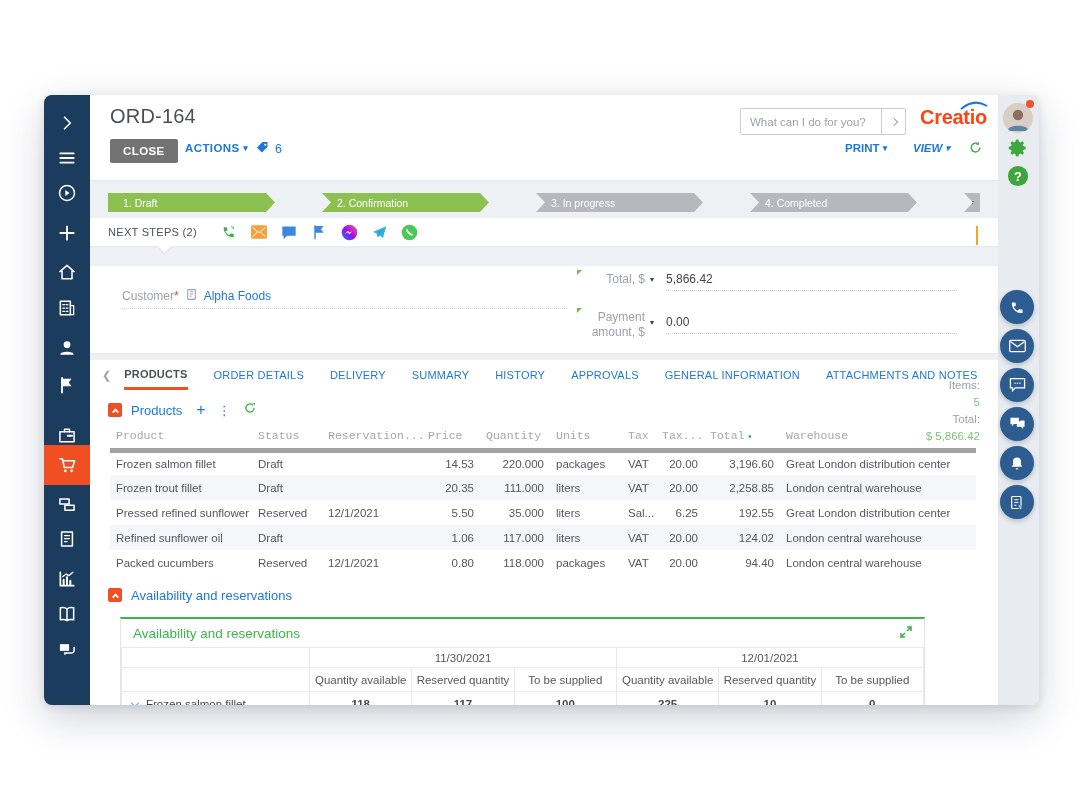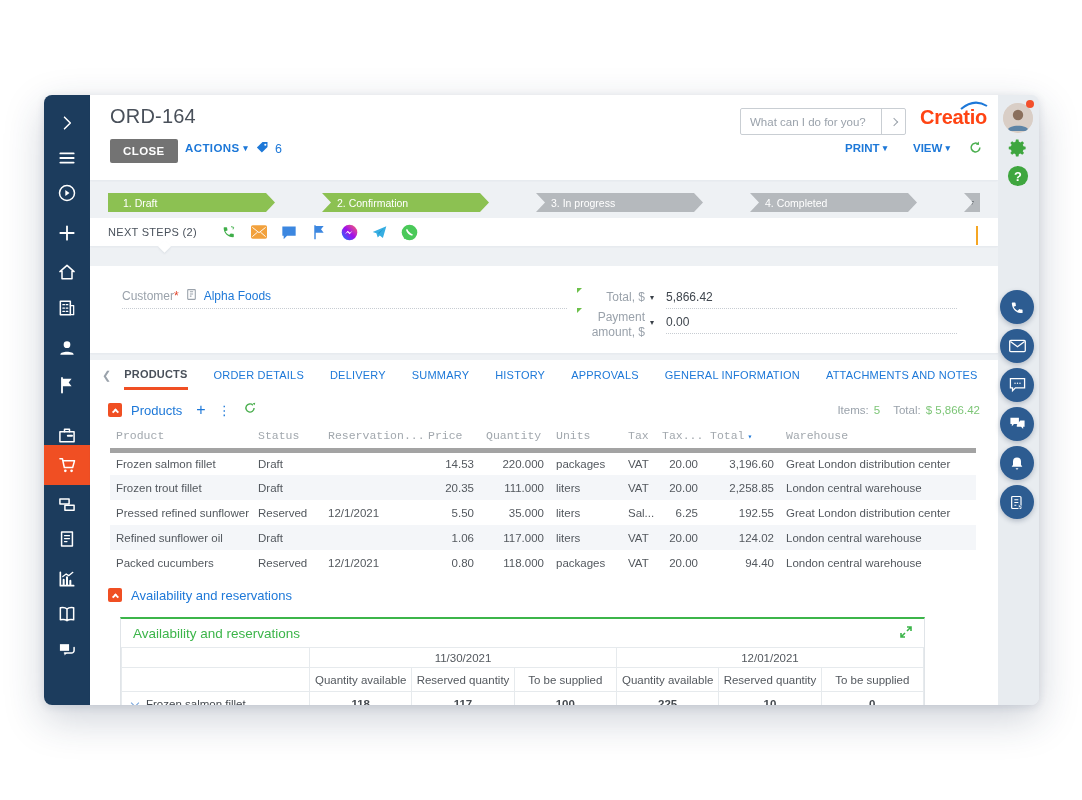--- a/index.html
+++ b/index.html
@@ -28,21 +28,21 @@
   .btn-actions { position:absolute; left:95px; top:47px; color:#1d78d8; font-size:11.5px; font-weight:bold; letter-spacing:.4px; cursor:pointer; }
   .caret { font-size:9px; position:relative; top:-1px; }
   .tag-group { position:absolute; left:165px; top:45px; display:flex; align-items:center; gap:5px; color:#1d78d8; font-size:12.5px; cursor:pointer; }
   .searchbox { position:absolute; left:650px; top:13px; width:166px; height:27px; border:1px solid #c9ced3; border-radius:2px;
      display:flex; align-items:center; background:#fff; }
   .searchbox .ph { flex:1; padding-left:9px; font-size:11.5px; color:#9aa2ab; }
   .searchbox .go { width:24px; height:100%; border-left:1px solid #c9ced3; display:flex; align-items:center; justify-content:center; cursor:pointer; }
   .logo { position:absolute; left:830px; top:11px; font-size:20px; font-weight:bold; color:#ff4413; letter-spacing:-.3px; }
   .logo svg { position:absolute; right:-2px; top:-5px; }
   .btn-print { position:absolute; left:755px; top:47px; color:#1d78d8; font-size:11.5px; font-weight:bold; cursor:pointer; }
-  .btn-view  { position:absolute; left:823px; top:47px; color:#1d78d8; font-size:11.5px; font-weight:bold; cursor:pointer; }
+  .btn-view  { position:absolute; left:823px; top:47px; color:#1d78d8; font-size:11.5px; font-weight:bold; cursor:pointer;font-style:italic; }
   .btn-refresh-top { position:absolute; left:878px; top:45px; cursor:pointer; }
 
   
   .stagebar { height:19px; margin:0 18px 6px 18px; display:flex;gap:45px; }
   .stage { flex:1; margin-right:2px; display:flex; align-items:center; padding-left:15px;
      color:#fff; font-size:10.5px; cursor:pointer;
      clip-path:polygon(0 0, calc(100% - 9px) 0, 100% 50%, calc(100% - 9px) 100%, 0 100%, 9px 50%); }
   .stage.first { clip-path:polygon(0 0, calc(100% - 9px) 0, 100% 50%, calc(100% - 9px) 100%, 0 100%); }
   .stage.done { background:#8cc152; }
   .stage.todo { background:#b5b9bd; }
@@ -59,21 +59,21 @@
   .ns-notch { position:absolute; left:70px; bottom:-5px; width:9px; height:9px; background:#fff; transform:rotate(45deg); box-shadow:1px 1px 2px rgba(40,60,90,.08); }
 
   
   .card-form { height:87px; margin-bottom:7px; position:relative; font-size:12px;margin-top:8px; }
   .f-label { color:#9aa2ab; }
   .req { color:#e0442c; }
   .customer-row { position:absolute; left:32px; top:22px; width:445px; border-bottom:1px dotted #c7ccd2; padding-bottom:4px;
       display:flex; align-items:center; gap:6px; }
   .link-val { color:#1d78d8; cursor:pointer; }
   .fld { position:absolute; display:flex; align-items:flex-start; }
-  .fld-total { left:495px; top:24px; width:372px; }
+  .fld-total { left:495px; top:6px; width:372px; }
   .fld-pay { left:495px; top:44px; width:372px; }
   .fld .lab { width:60px; text-align:right; color:#9aa2ab; position:relative; line-height:1.25; }
   .fld .lab .gmark { position:absolute; left:-8px; top:-2px; width:0; height:0; border-top:5px solid #6cc04a; border-right:5px solid transparent; }
   .fld .drop { color:#3a4048; font-size:8px; margin:3px 4px 0 5px; cursor:pointer; }
   .fld .val { flex:1; color:#3f464e; border-bottom:1px dotted #c7ccd2; padding-bottom:4px; margin-left:8px; }
 
   
   .card-lower { flex:1; overflow:hidden; position:relative; }
   .tabs { display:flex; align-items:center; height:30px; padding:0 12px; }
   .tab-scroll { color:#9aa2ab; font-size:11px; width:16px; cursor:pointer; }
@@ -81,21 +81,21 @@
   .tab.active { color:#49505a; border-bottom:3px solid #f04f23; font-weight:bold; }
   .tabs-spacer { flex:1; }
 
   .sec-head { display:flex; align-items:center; height:24px; margin:8px 18px 0 18px; }
   .collapse-ic { width:14px; height:14px; background:#f04f23; border-radius:2px; display:flex; align-items:center; justify-content:center; cursor:pointer; }
   .collapse-ic .cv { width:5px; height:5px; border-left:2px solid #fff; border-top:2px solid #fff; transform:rotate(45deg) translate(1px,1px); }
   .sec-title { color:#1d78d8; font-size:13px; margin-left:9px; cursor:pointer; }
   .sec-tools { display:flex; align-items:center; gap:12px; margin-left:14px; color:#1d78d8; }
   .plus-ic { font-size:16px; cursor:pointer; line-height:1; }
   .dots-ic { font-size:13px; cursor:pointer; line-height:1; }
-  .sec-summary { margin-left:auto; font-size:11.5px; color:#9aa2ab; display:flex; gap:5px; align-items:flex-end; }
+  .sec-summary { margin-left:auto; font-size:11.5px; color:#9aa2ab; display:flex; gap:5px; align-items:flex-end;flex-direction:column; }
   .green-val { color:#7cc576; }
 
   table.prod { border-collapse:collapse; margin:6px 18px 0 20px; width:866px; table-layout:fixed; font-size:11.5px; }
   table.prod th { font-weight:normal; color:#a2a8ae; text-align:left; height:22px; border-bottom:5px solid #a3a3a3; padding:0 6px 4px 6px; white-space:nowrap; overflow:hidden;font-family:Liberation Mono, monospace; }
   table.prod td { height:25px; padding:0 6px; color:#53585e; white-space:nowrap; overflow:hidden; }
   table.prod tr.alt td { background:#f4f6f9; }
   .al-right { text-align:right; }
   .sort-caret { color:#1d78d8; font-size:8px; margin-left:3px; }
 
   .avail-card { position:relative; margin:10px 18px 0 30px; width:805px; background:#fff;

